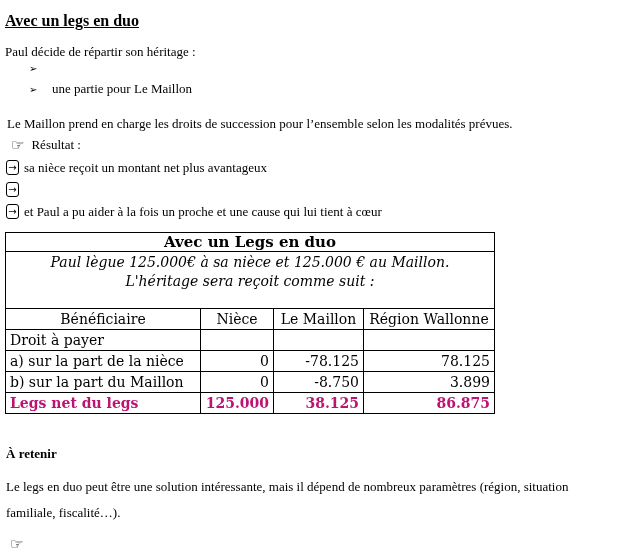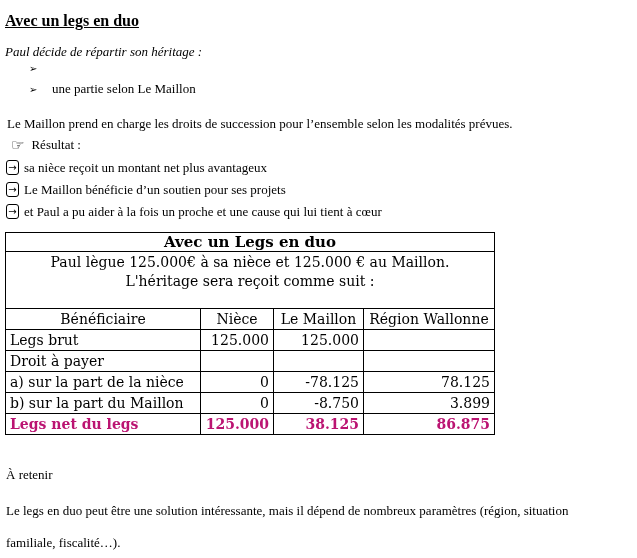--- a/index.html
+++ b/index.html
@@ -11,21 +11,21 @@
     font-size: 13px;
     overflow: hidden;
   }
   .page { padding: 12px 24px 0 4px; }
 
   .doc-title {
     font-size: 16px; font-weight: bold;
     text-decoration: underline;
     margin: 0 0 0 1px;
   }
-  .intro { margin: 14px 0 0 1px; font-style: italic; }
+  .intro { margin: 14px 0 0 1px; }
 
   .bullets { margin-top: 3px; }
   .bullet-row { display: flex; align-items: baseline; height: 18px; padding-left: 25px; }
   .bullet-marker {
     width: 23px; flex: 0 0 23px;
     font-family: "DejaVu Sans", sans-serif;
     font-size: 10px;
   }
 
   .para2 { margin: 17px 0 0 3px; }
@@ -47,66 +47,65 @@
     font-family: "DejaVu Serif", serif; font-size: 14px;
   }
   table.legs td, table.legs th {
     border: 1px solid #000;
     padding: 0 4px; height: 21px;
     font-weight: normal; vertical-align: middle;
     overflow: hidden; white-space: nowrap;
   }
   tr.t-title td { text-align: center; font-weight: bold; font-size: 15px; height: 16px; }
   tr.t-sub td {
-    text-align: center; 
+    text-align: center; font-style: italic;
     height: 57px; vertical-align: top; padding-top: 1px;
     line-height: 19px; white-space: normal;
   }
   tr.t-head th { text-align: center; }
   td.cell-label { text-align: left; }
   td.cell-num { text-align: right; }
   tr.t-total td { font-weight: bold; color: #BB1472; }
 
-  .retenir { margin: 32px 0 0 2px; font-weight: normal; }
-  .footer-para { margin: 12px 0 0 2px; width: 596px; line-height: 32px; }
+  .retenir { margin: 32px 0 0 2px; font-weight: bold; }
+  .footer-para { margin: 12px 0 0 2px; width: 596px; line-height: 26px; }
   .note { margin: 11px 0 0 6px; display: flex; align-items: center; gap: 7px; }
 </style>
 </head>
 <body>
 
 <div class="page">
 
   <h1 class="doc-title">Avec un legs en duo</h1>
 
   <p class="intro">Paul décide de répartir son héritage :</p>
 
   <div class="bullets">
     <div class="bullet-row">
       <span class="bullet-marker">➢</span>
     </div>
     <div class="bullet-row">
       <span class="bullet-marker">➢</span>
-      <span>une partie selon Le Maillon</span>
+      <span>une partie pour Le Maillon</span>
     </div>
   </div>
 
   <p class="para2">Le Maillon prend en charge les droits de succession pour l’ensemble selon les modalités prévues.</p>
 
   <div class="result-head">
     <span class="hand-icon">☞</span>
     <span>Résultat :</span>
   </div>
 
   <div class="result-item">
     <span class="box-arrow">→</span>
     <span>sa nièce reçoit un montant net plus avantageux</span>
   </div>
   <div class="result-item">
     <span class="box-arrow">→</span>
-    <span>Le Maillon bénéficie d’un soutien pour ses projets</span>
   </div>
   <div class="result-item">
     <span class="box-arrow">→</span>
     <span>et Paul a pu aider à la fois un proche et une cause qui lui tient à cœur</span>
   </div>
 
   <table class="legs">
     <colgroup>
       <col style="width:195px">
         <col style="width:73px">
@@ -121,26 +120,20 @@
       <td colspan="4">
         <div>Paul lègue 125.000€ à sa nièce et 125.000 € au Maillon.</div>
         <div>L'héritage sera reçoit comme suit :</div>
       </td>
     </tr>
     <tr class="t-head">
       <th>Bénéficiaire</th>
       <th>Nièce</th>
       <th>Le Maillon</th>
       <th>Région Wallonne</th>
-    </tr>
-    <tr>
-      <td class="cell-label">Legs brut</td>
-      <td class="cell-num">125.000</td>
-      <td class="cell-num">125.000</td>
-      <td class="cell-num"></td>
     </tr>
     <tr>
       <td class="cell-label">Droit à payer</td>
       <td class="cell-num"></td>
       <td class="cell-num"></td>
       <td class="cell-num"></td>
     </tr>
     <tr>
       <td class="cell-label">a) sur la part de la nièce</td>
       <td class="cell-num">0</td>

